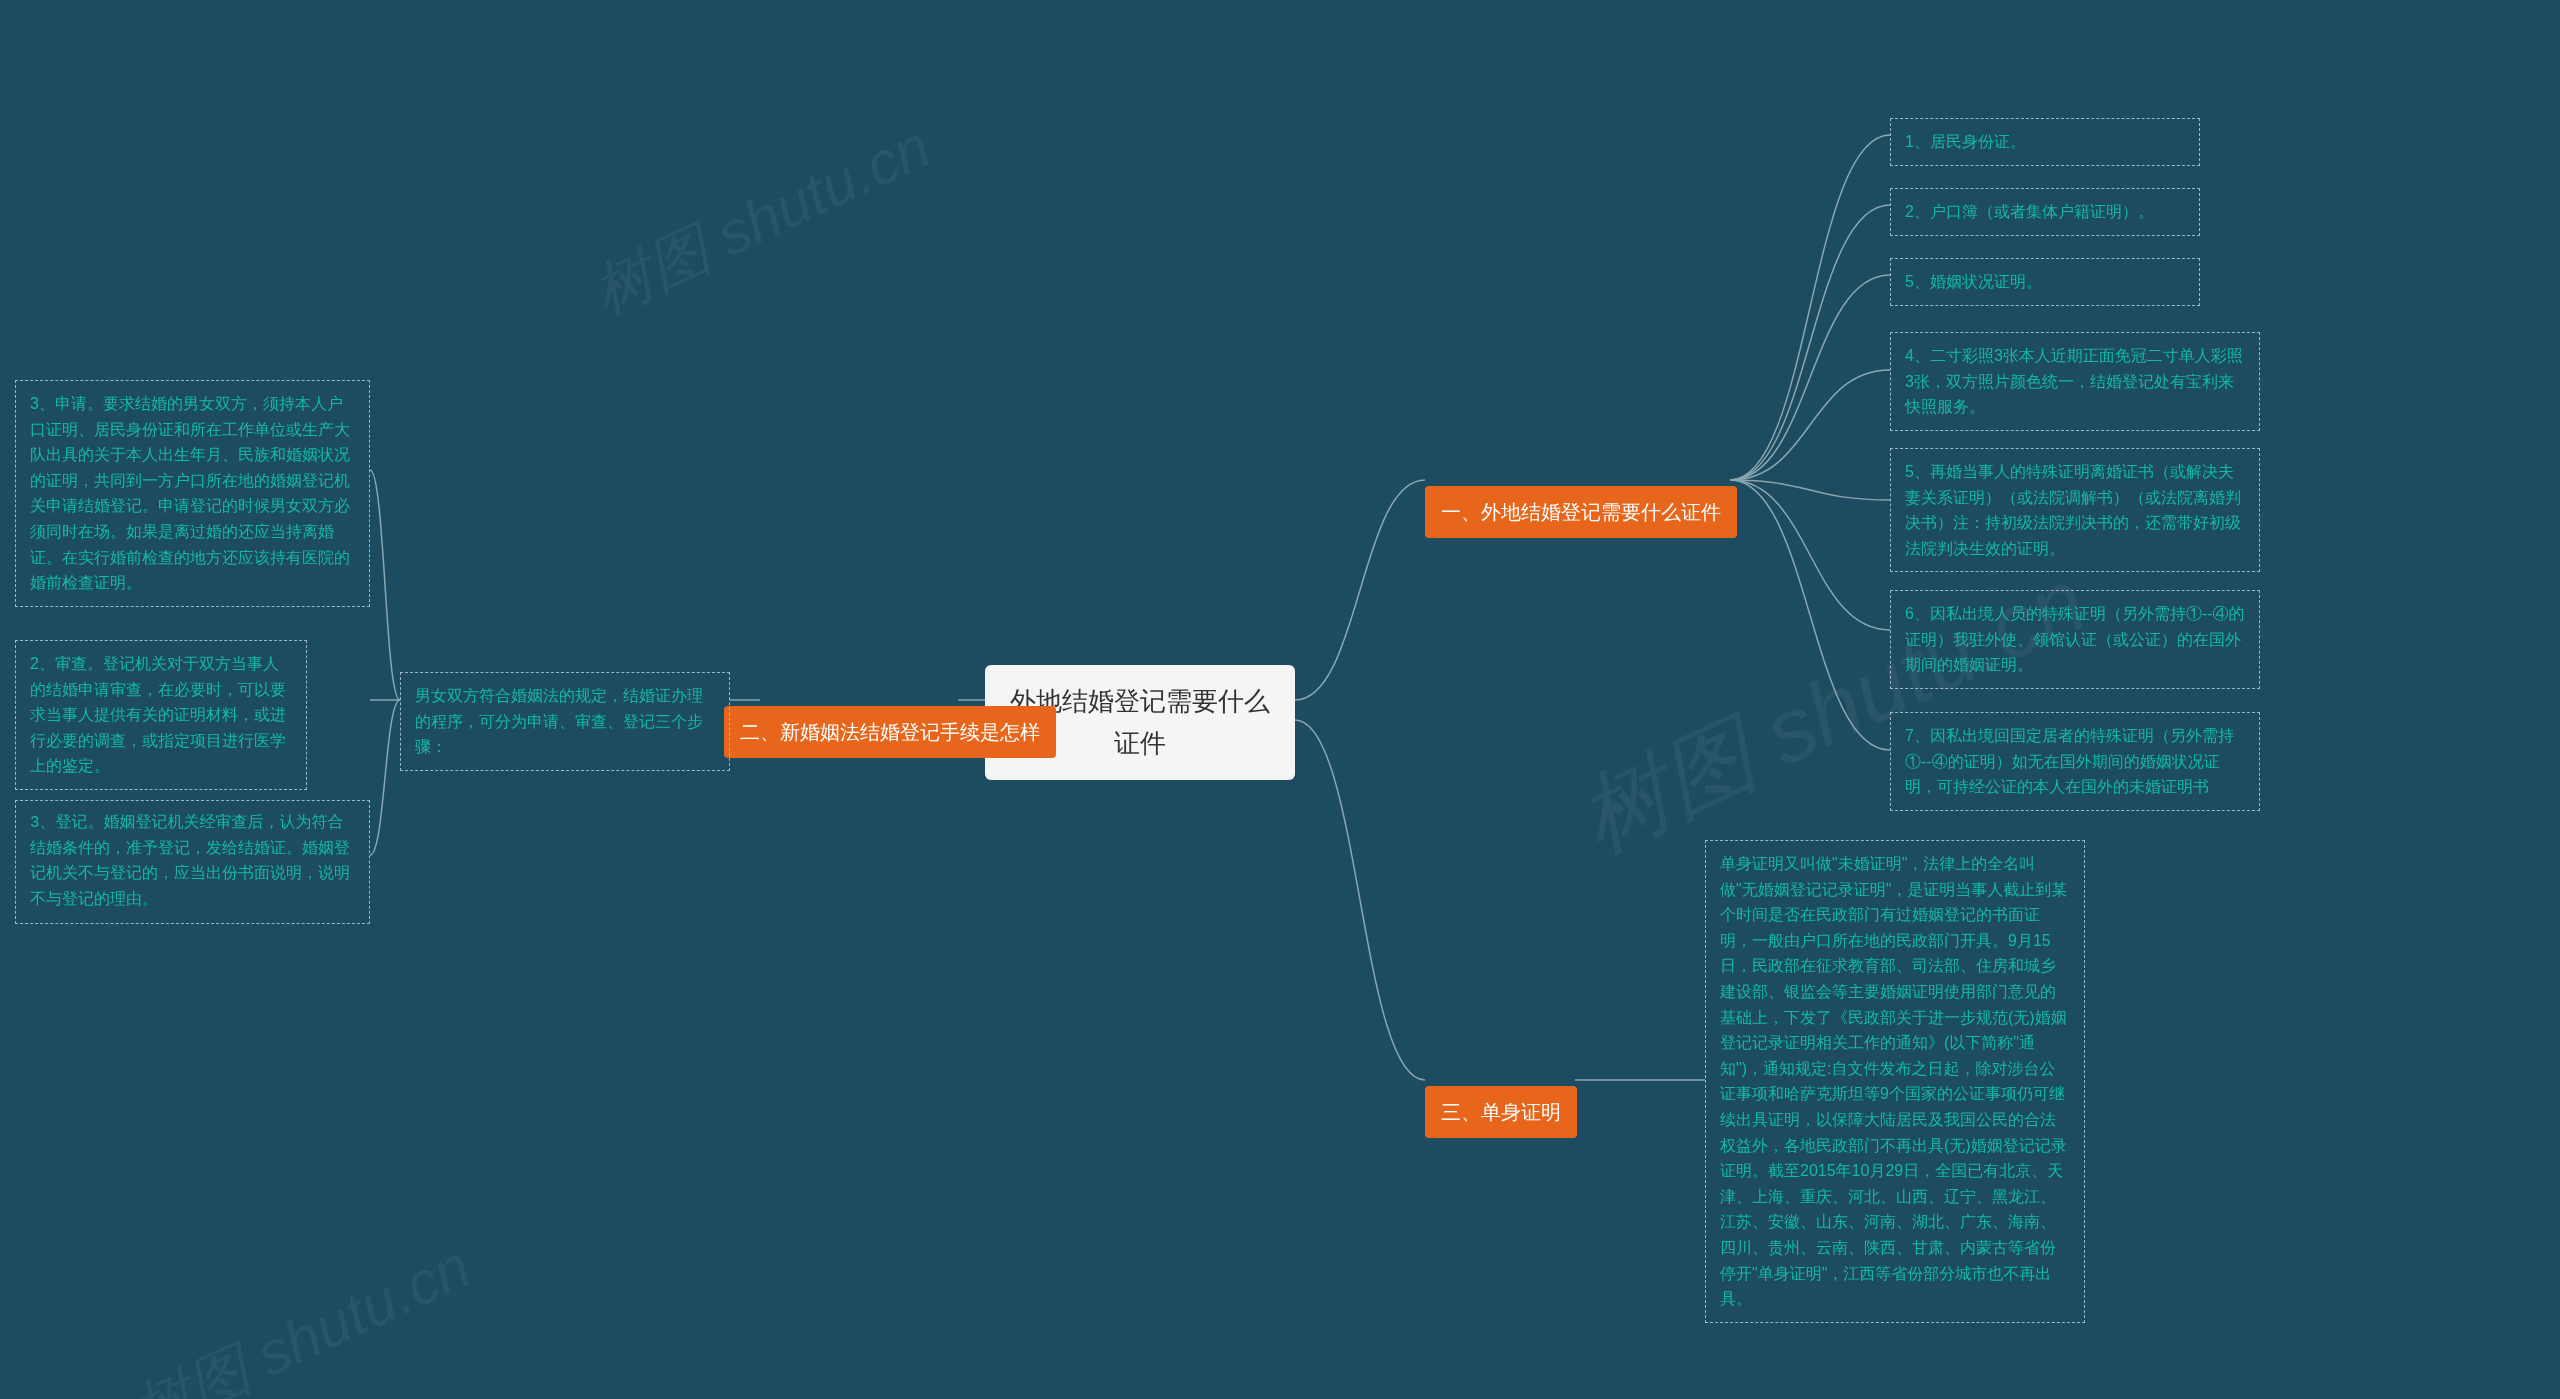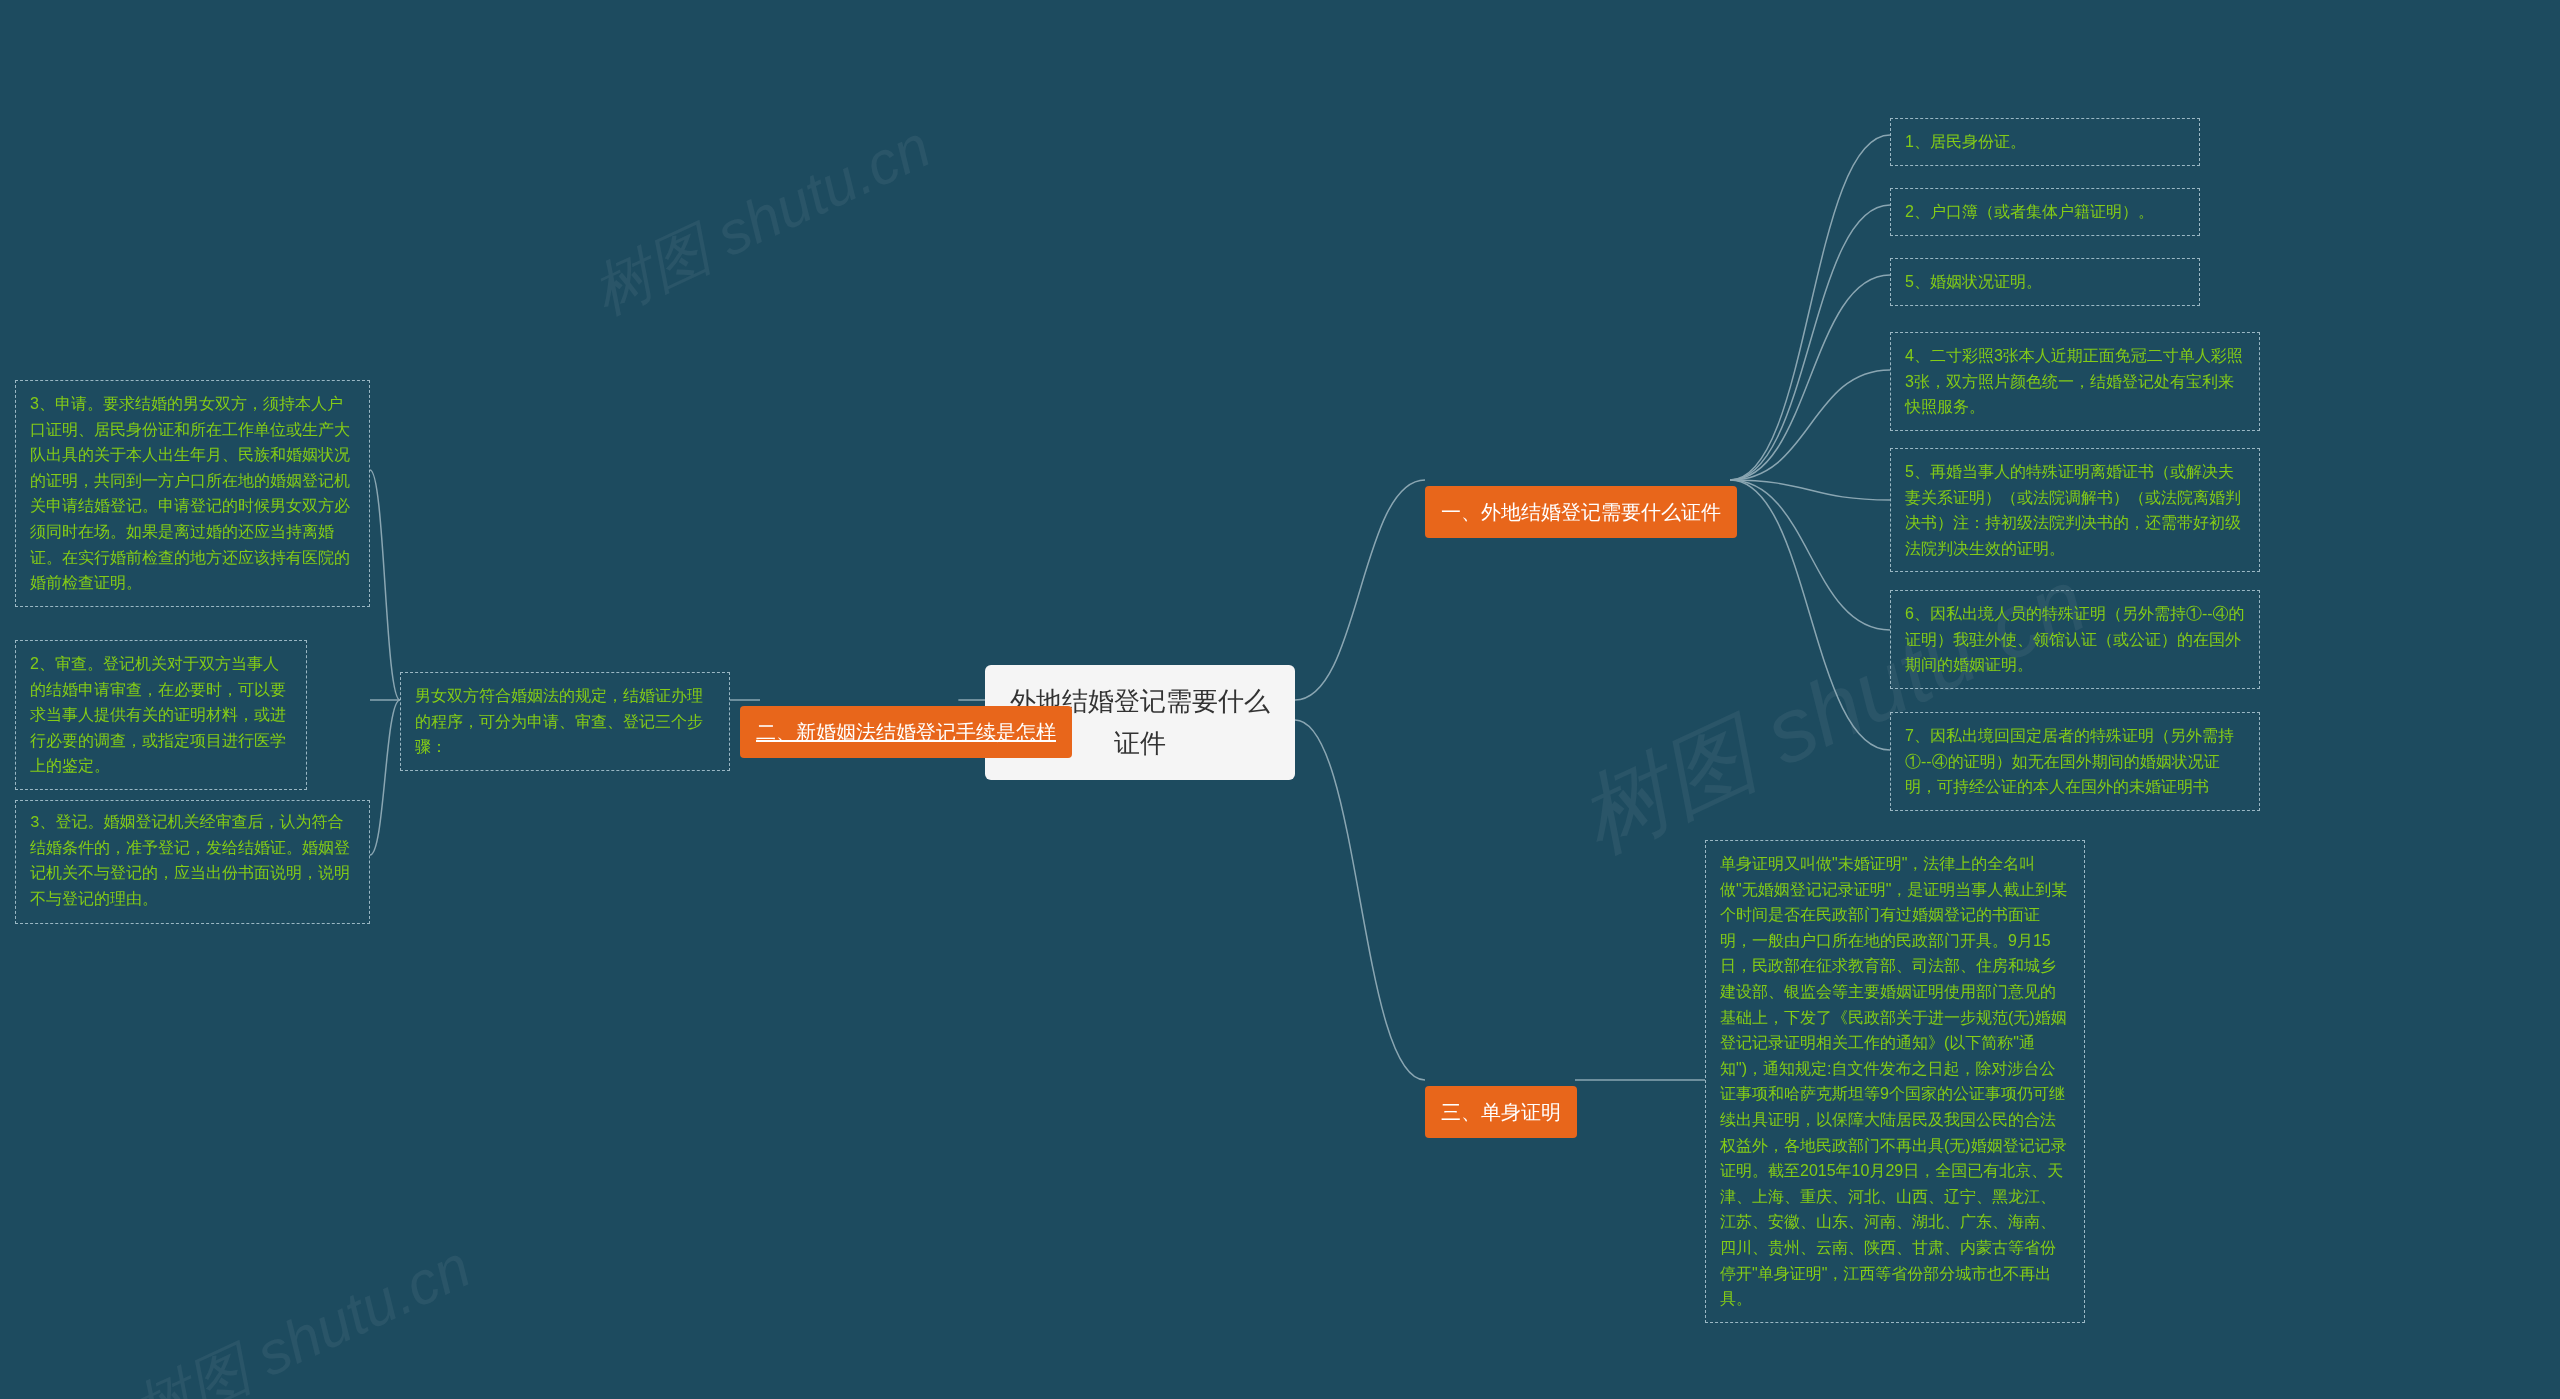--- a/index.html
+++ b/index.html
@@ -5,21 +5,21 @@
   * { box-sizing: border-box; margin: 0; padding: 0; }
   html, body { width: 2560px; height: 1399px; background: #1d4b5f; font-family: "Microsoft YaHei", "PingFang SC", sans-serif; color: #fff; overflow: hidden; position: relative; }
   .watermark { position: absolute; color: rgba(255,255,255,0.06); font-size: 60px; transform: rotate(-25deg); pointer-events: none; font-style: italic; }
   .wm1 { top: 180px; left: 580px; }
   .wm2 { top: 650px; left: 1560px; font-size: 90px; }
   .wm3 { top: 1300px; left: 120px; }
   svg.connectors { position: absolute; top:0; left:0; width:2560px; height:1399px; pointer-events:none; }
   .node { position: absolute; font-size: 18px; line-height: 1.6; }
   .root { background: #f5f5f5; color: #333; border-radius: 6px; padding: 16px 24px; font-size: 26px; text-align: center; width: 310px; }
   .branch { background: #e8661b; color: #fff; border-radius: 4px; padding: 10px 16px; font-size: 20px; margin-top: 24px; }
-  .leaf, .leaf-sm { border: 1px dashed #9bb8c4; padding: 10px 14px; font-size: 17px; color: #84cc16; }
+  .leaf, .leaf-sm { border: 1px dashed #9bb8c4; padding: 10px 14px; font-size: 17px; color: #14b8a6; }
   .leaf-sm { font-size: 16px; }
 </style>
 </head>
 <body>
 
 <div class="watermark wm1">树图 shutu.cn</div>
 <div class="watermark wm2">树图 shutu.cn</div>
 <div class="watermark wm3">树图 shutu.cn</div>
 
 <svg class="connectors">
@@ -49,21 +49,21 @@
 <div class="node leaf-sm" style="left:1890px; top:188px; width:310px;">2、户口簿（或者集体户籍证明）。</div>
 <div class="node leaf-sm" style="left:1890px; top:258px; width:310px;">5、婚姻状况证明。</div>
 <div class="node leaf-sm" style="left:1890px; top:332px; width:370px;">4、二寸彩照3张本人近期正面免冠二寸单人彩照3张，双方照片颜色统一，结婚登记处有宝利来快照服务。</div>
 <div class="node leaf-sm" style="left:1890px; top:448px; width:370px;">5、再婚当事人的特殊证明离婚证书（或解决夫妻关系证明）（或法院调解书）（或法院离婚判决书）注：持初级法院判决书的，还需带好初级法院判决生效的证明。</div>
 <div class="node leaf-sm" style="left:1890px; top:590px; width:370px;">6、因私出境人员的特殊证明（另外需持①--④的证明）我驻外使、领馆认证（或公证）的在国外期间的婚姻证明。</div>
 <div class="node leaf-sm" style="left:1890px; top:712px; width:370px;">7、因私出境回国定居者的特殊证明（另外需持①--④的证明）如无在国外期间的婚姻状况证明，可持经公证的本人在国外的未婚证明书</div>
 
 <div class="node branch" style="left:1425px; top:1062px;">三、单身证明</div>
 <div class="node leaf-sm" style="left:1705px; top:840px; width:380px;">单身证明又叫做"未婚证明"，法律上的全名叫做"无婚姻登记记录证明"，是证明当事人截止到某个时间是否在民政部门有过婚姻登记的书面证明，一般由户口所在地的民政部门开具。9月15日，民政部在征求教育部、司法部、住房和城乡建设部、银监会等主要婚姻证明使用部门意见的基础上，下发了《民政部关于进一步规范(无)婚姻登记记录证明相关工作的通知》(以下简称"通知")，通知规定:自文件发布之日起，除对涉台公证事项和哈萨克斯坦等9个国家的公证事项仍可继续出具证明，以保障大陆居民及我国公民的合法权益外，各地民政部门不再出具(无)婚姻登记记录证明。截至2015年10月29日，全国已有北京、天津、上海、重庆、河北、山西、辽宁、黑龙江、江苏、安徽、山东、河南、湖北、广东、海南、四川、贵州、云南、陕西、甘肃、内蒙古等省份停开"单身证明"，江西等省份部分城市也不再出具。</div>
 
-<div class="node branch" style="left: 740px; top: 682px; text-decoration: underline;">二、新婚姻法结婚登记手续是怎样</div>
+<div class="node branch" style="left: 724px; top: 682px;">二、新婚姻法结婚登记手续是怎样</div>
 <div class="node leaf-sm" style="left: 400px; top: 672px; width: 330px;">男女双方符合婚姻法的规定，结婚证办理的程序，可分为申请、审查、登记三个步骤：</div>
 
 <style>
 </style>
 
 <div class="node leaf-sm" style="left: 15px; top: 380px; width: 355px;">3、申请。要求结婚的男女双方，须持本人户口证明、居民身份证和所在工作单位或生产大队出具的关于本人出生年月、民族和婚姻状况的证明，共同到一方户口所在地的婚姻登记机关申请结婚登记。申请登记的时候男女双方必须同时在场。如果是离过婚的还应当持离婚证。在实行婚前检查的地方还应该持有医院的婚前检查证明。</div>
 <div class="node leaf-sm" style="left: 15px; top: 640px; width: 292px;">2、审查。登记机关对于双方当事人的结婚申请审查，在必要时，可以要求当事人提供有关的证明材料，或进行必要的调查，或指定项目进行医学上的鉴定。</div>
 <div class="node leaf-sm" style="left: 15px; top: 800px; width: 355px; font-family: Liberation Mono, monospace;">3、登记。婚姻登记机关经审查后，认为符合结婚条件的，准予登记，发给结婚证。婚姻登记机关不与登记的，应当出份书面说明，说明不与登记的理由。</div>
 
 </body></html>

